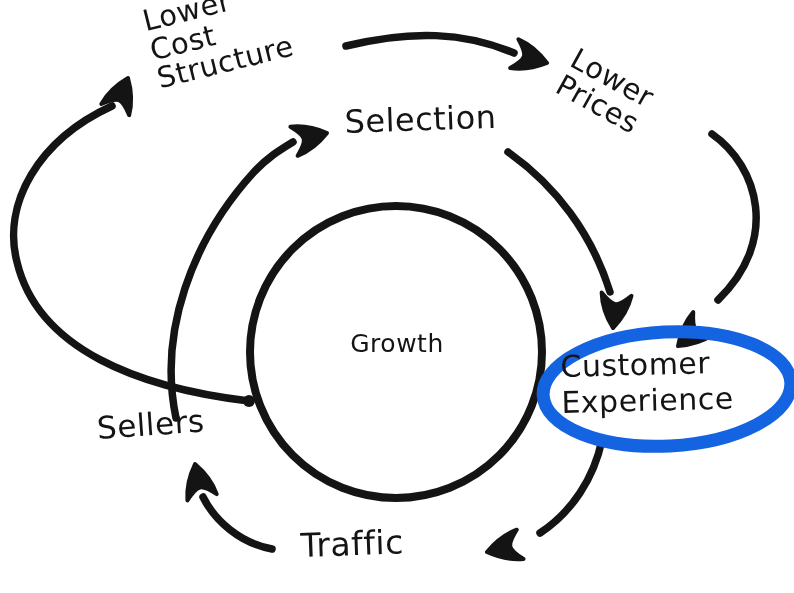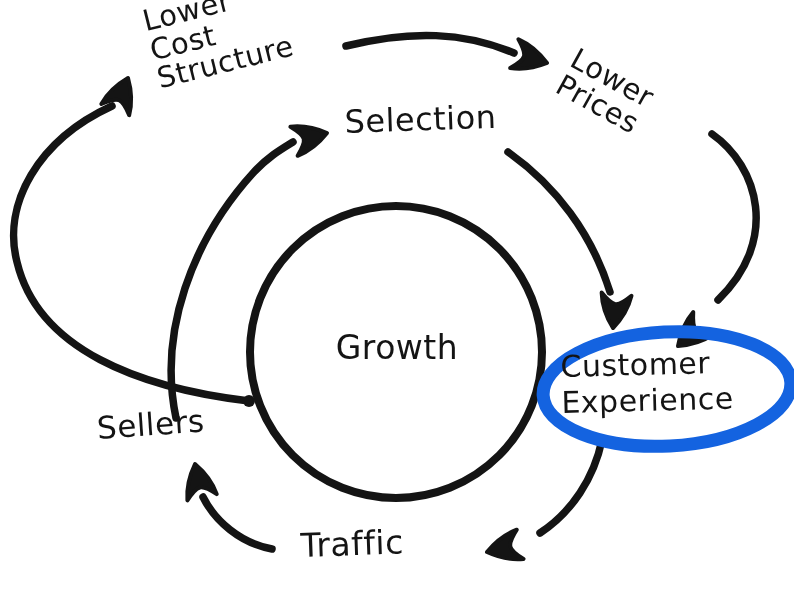--- a/index.html
+++ b/index.html
@@ -49,21 +49,21 @@
     position: absolute;
     white-space: nowrap;
     line-height: 1.02;
     letter-spacing: 0.5px;
     transform-origin: left top;
     user-select: none;
   }
   .lbl-lcs        { left: 140px; top: 8px;   font-size: 29px; transform: rotate(-14deg); }
   .lbl-lp         { left: 580px; top: 44px;  font-size: 29px; transform: rotate(29deg); }
   .lbl-selection  { left: 344px; top: 106px; font-size: 32px; transform: rotate(-2deg); }
-  .lbl-growth     { left: 297px; top: 331px; width: 200px; text-align: center; font-size: 33px; }
+  .lbl-growth     { left: 297px; top: 331px; width: 200px; text-align: center; font-size: 25px; }
   .lbl-ce         { left: 560px; top: 349px; font-size: 30px; line-height: 1.2; transform: rotate(-1.5deg); }
   .lbl-sellers    { left: 96px;  top: 413px; font-size: 31px; transform: rotate(-4deg); }
   .lbl-traffic    { left: 300px; top: 529px; font-size: 33px; transform: rotate(-2deg); }
   .lbl-line { display: block; }
 </style>
 </head>
 <body>
 
 <div class="stage">
 

